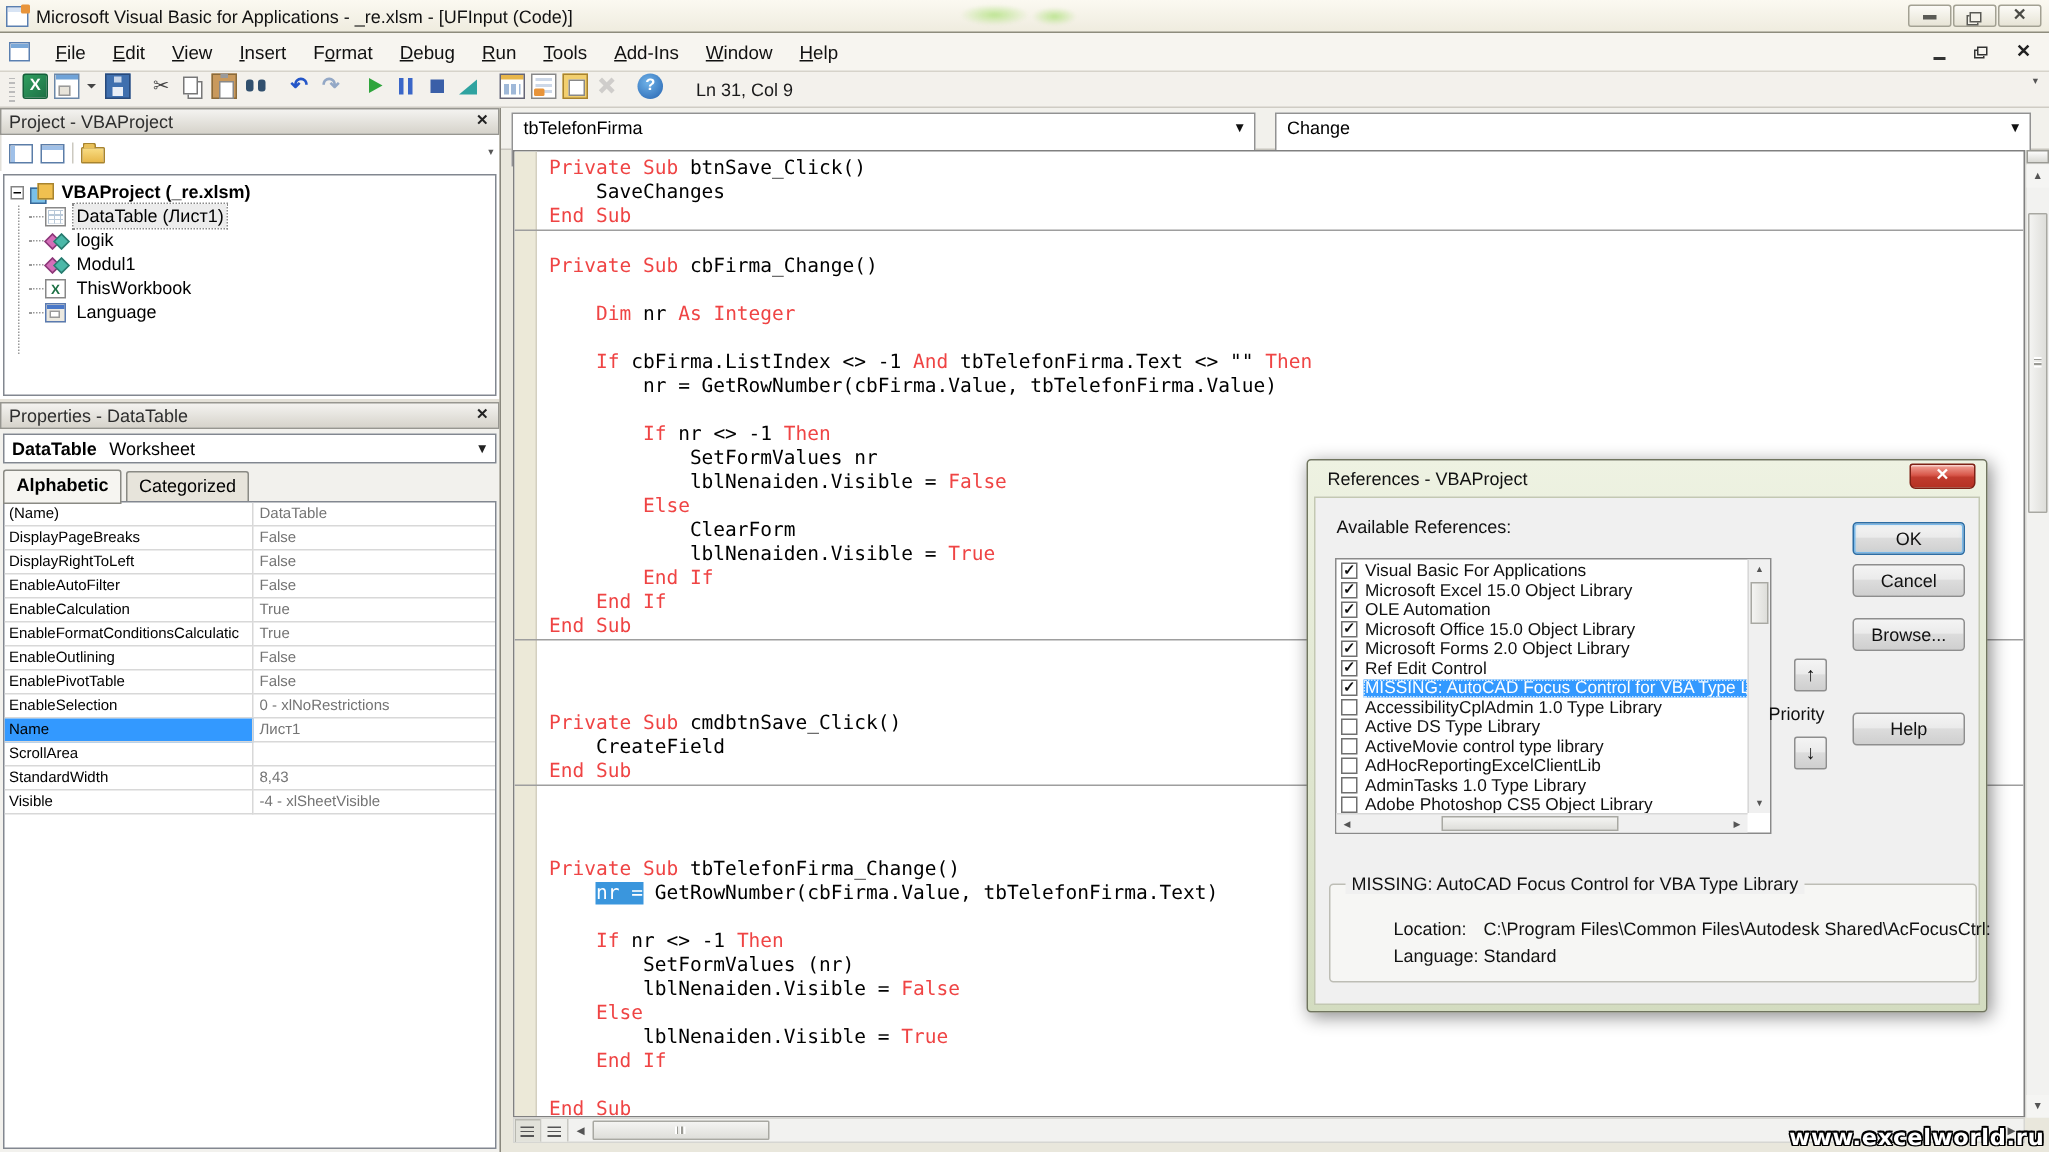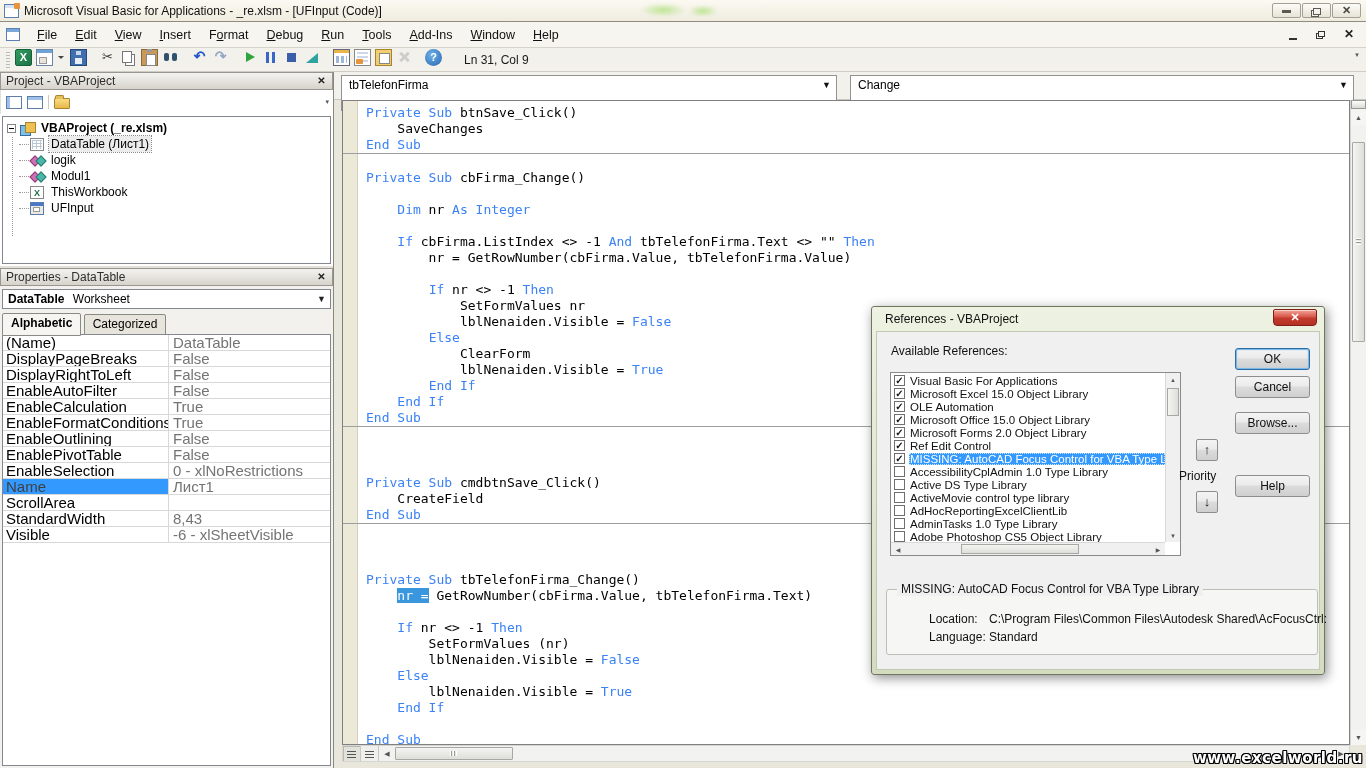--- a/index.html
+++ b/index.html
@@ -117,39 +117,39 @@
   .troot .tlabel{font-weight:bold;}
   .tsel{background:#ececec;outline:1px dotted #8a8a8a;}
 
   #properties-panel{position:absolute;left:0;top:196px;width:333px;bottom:0;background:#f2f1ed;}
   #prop-selector{position:absolute;left:2px;right:2px;top:21px;height:20px;background:#fff;border:1px solid #828790;
     font-size:12px;line-height:18px;padding-left:5px;white-space:nowrap;}
   #prop-sel-arrow{position:absolute;right:4px;top:0;line-height:18px;font-size:9px;color:#222;}
   #prop-tabs{position:absolute;left:2px;top:46px;right:2px;height:21px;font-size:12px;}
   .tab{display:inline-block;padding:2px 8px 3px;border:1px solid #8a8a84;background:#e7e4db;border-radius:2px 2px 0 0;margin-right:-1px;position:relative;}
   .tab.active{background:#f6f5f1;z-index:3;padding-bottom:5px;top:-1px;font-weight:bold;}
-  #prop-grid{position:absolute;left:2px;right:2px;top:66px;bottom:2px;background:#fff;border:1px solid #828790;overflow:hidden;font-size:15px;}
+  #prop-grid{position:absolute;left:2px;right:2px;top:66px;bottom:2px;background:#fff;border:1px solid #828790;overflow:hidden;font-size:10px;}
   .prow{display:flex;height:16px;line-height:15px;}
   .pn{width:166px;border-right:1px solid #d8d8d8;border-bottom:1px solid #d8d8d8;padding-left:3px;overflow:hidden;white-space:nowrap;color:#000;}
   .pv{flex:1;border-bottom:1px solid #d8d8d8;padding-left:4px;color:#747474;overflow:hidden;white-space:nowrap;}
-  .pn.psel{background:#3399ff;color:#404040;}
+  .pn.psel{background:#3399ff;color:#000000;}
 
   
   #codewin{position:absolute;left:333px;top:72px;right:0;bottom:0;background:#e9e7dc;border-left:1px solid #8a887e;}
   #combo-bar{position:absolute;left:0;right:0;top:0;height:28px;background:#f2f1ec;border-bottom:1px solid #c8c6be;}
   .combo{position:absolute;top:3px;height:36px;background:#fff;border:1px solid #929292;font-size:12px;line-height:19px;padding-left:7px;white-space:nowrap;}
   #combo-object{left:7px;width:496px;}
   #combo-proc{left:516px;width:504px;}
   .combo-arrow{position:absolute;right:5px;top:0;line-height:19px;font-size:9px;color:#111;}
   #code-area{position:absolute;left:8px;top:28px;right:16px;bottom:23px;background:#fff;border:1px solid #808080;overflow:hidden;}
   #margin-bar{position:absolute;left:0;top:0;bottom:0;width:15px;background:#ece9d8;border-right:1px solid #d4d0c0;}
   #code-text{position:absolute;left:16px;top:0;right:0;bottom:0;padding:4px 0 0 7px;
     font-family:"DejaVu Sans Mono","Liberation Mono",monospace;font-size:13px;line-height:16px;white-space:pre;}
   .cline{height:16px;}
-  .kw{color:#3b82f6;}
+  .kw{color:#ef4444;}
   .pl{color:#000;}
   .selseg{background:#3a96dd;color:#fff;}
   .csep{height:0;border-top:1px solid #9e9e9e;margin-left:-23px;}
   #vscroll{position:absolute;right:0;top:28px;bottom:23px;width:16px;background:#f2f2f0;border-left:1px solid #d6d6d2;}
   #vsplit{height:9px;background:linear-gradient(#fdfdfd,#d9d9d4);border:1px solid #9a9a94;margin-bottom:1px;}
   .sb-btn{height:15px;display:flex;align-items:center;justify-content:center;font-size:7px;color:#555;background:#f5f5f3;}
   #vthumb{position:absolute;top:42px;height:200px;left:1px;right:1px;background:linear-gradient(90deg,#f4f4f2,#dededa);border:1px solid #a8a8a2;border-radius:1px;}
   #vthumb::after{content:"";position:absolute;left:3px;right:3px;top:50%;height:7px;margin-top:-4px;
     background:repeating-linear-gradient(#fff 0 1px,#9a9a94 1px 2px,transparent 2px 3px);}
   #vs-down{position:absolute;bottom:0;left:0;right:0;}
@@ -301,21 +301,21 @@
           <div class="trow">
             <span class="indent"></span>
             <span class="stub"></span>
             <span class="ticon t-workbook"></span>
             <span class="tlabel">ThisWorkbook</span>
           </div>
           <div class="trow">
             <span class="indent"></span>
             <span class="stub"></span>
             <span class="ticon t-userform"></span>
-            <span class="tlabel">UFInput</span>
+            <span class="tlabel">Language</span>
           </div>
         </div>
     </div>
   </div>
 
   <div id="properties-panel">
     <div class="panel-header">
       <span>Properties - DataTable</span>
       <span class="panel-close"></span>
     </div>
@@ -372,21 +372,21 @@
         <div class="prow">
           <span class="pn">ScrollArea</span>
           <span class="pv"></span>
         </div>
         <div class="prow">
           <span class="pn">StandardWidth</span>
           <span class="pv">8,43</span>
         </div>
         <div class="prow">
           <span class="pn">Visible</span>
-          <span class="pv">-6 - xlSheetVisible</span>
+          <span class="pv">-4 - xlSheetVisible</span>
         </div>
       </div>
   </div>
 </div>
 
 <div id="codewin">
   <div id="combo-bar">
     <div class="combo" id="combo-object">
       <span>tbTelefonFirma</span>
       <span class="combo-arrow">▼</span>

